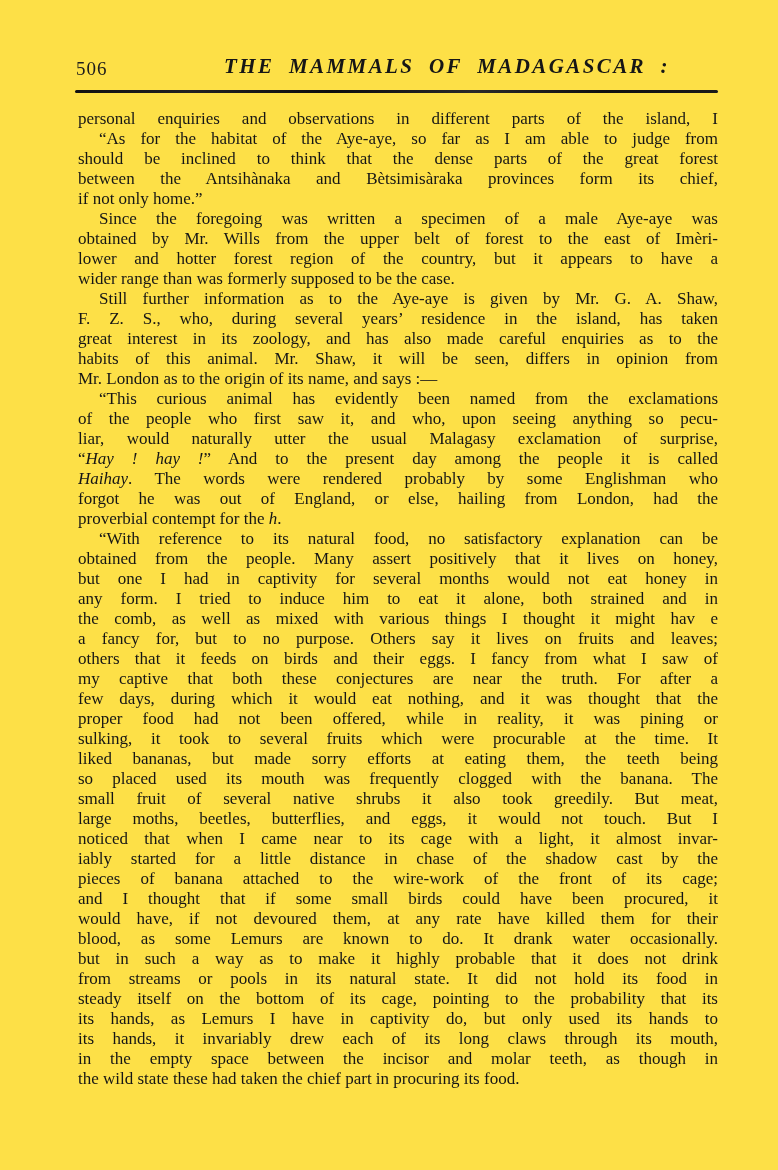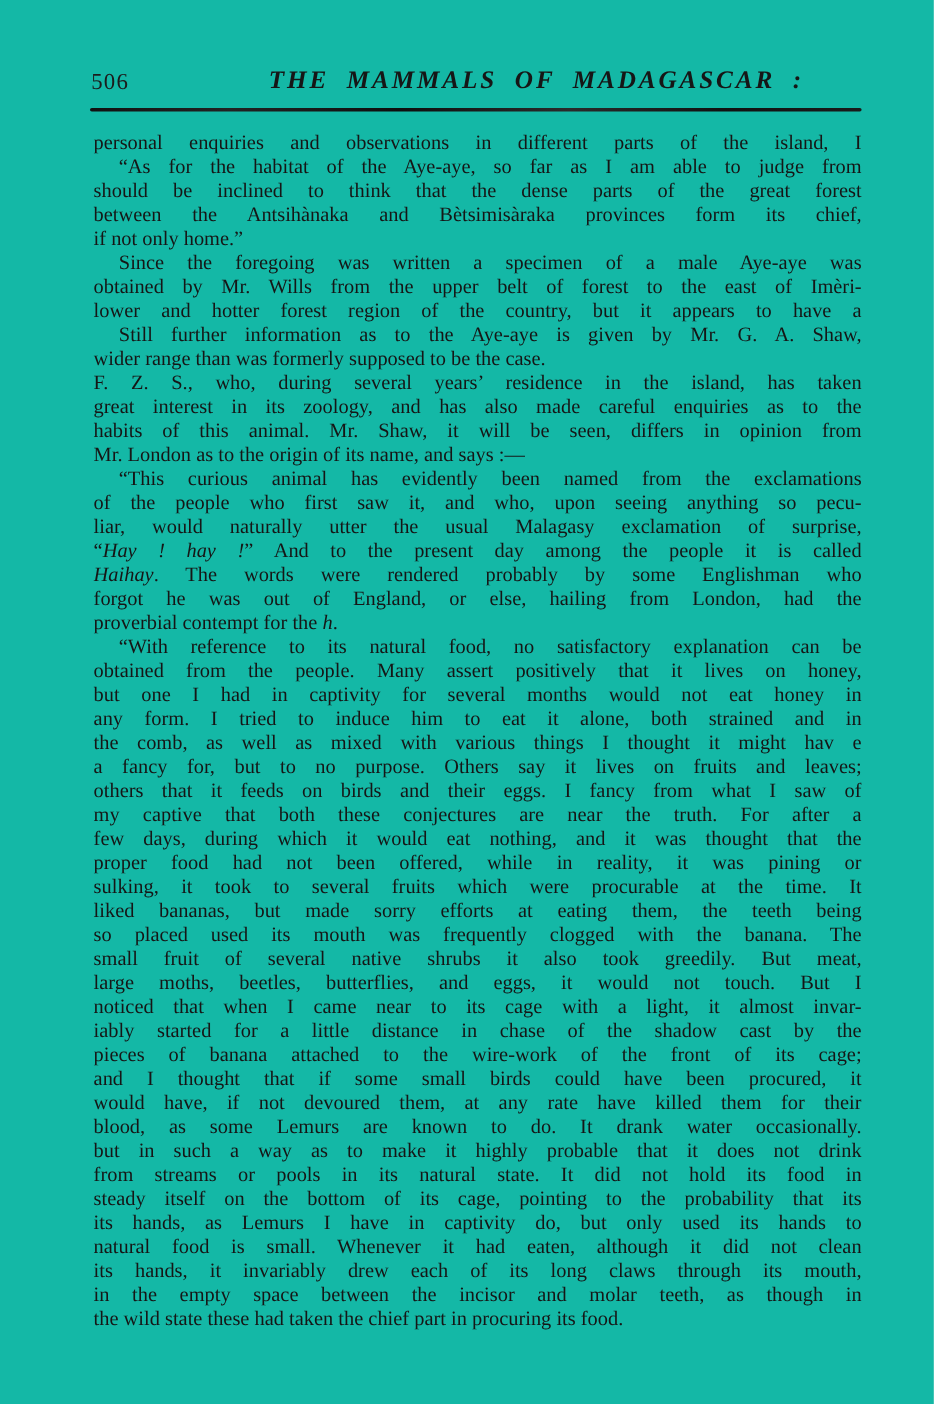--- a/index.html
+++ b/index.html
@@ -4,21 +4,21 @@
 <style>
   html, body { margin: 0; padding: 0; }
   body {
     width: 778px; height: 1170px;
     background: #e9e9e7;
     font-family: "Liberation Serif", "DejaVu Serif", serif;
   }
   .page {
     position: relative;
     width: 778px; height: 1170px;
-    background: #14b8a6;
+    background: #fde047;
     color: #181818;
     overflow: hidden;
   }
   .page-number {
     position: absolute;
     left: 76px; top: 58px;
     font-size: 19px;
     letter-spacing: 1px;
     color: #1c1c1c;
   }
@@ -69,22 +69,22 @@
   <div class="header-rule"></div>
   <div class="text-block">
       <div class="line"><span>personal enquiries and observations in different parts of the island, I</span></div>
       <div class="line indent"><span>“As for the habitat of the Aye-aye, so far as I am able to judge from</span></div>
       <div class="line"><span>should be inclined to think that the dense parts of the great forest</span></div>
       <div class="line"><span>between the Antsihànaka and Bètsimisàraka provinces form its chief,</span></div>
       <div class="line last"><span>if not only home.”</span></div>
       <div class="line indent"><span>Since the foregoing was written a specimen of a male Aye-aye was</span></div>
       <div class="line"><span>obtained by Mr. Wills from the upper belt of forest to the east of Imèri-</span></div>
       <div class="line"><span>lower and hotter forest region of the country, but it appears to have a</span></div>
+      <div class="line last"><span>wider range than was formerly supposed to be the case.</span></div>
       <div class="line indent"><span>Still further information as to the Aye-aye is given by Mr. G. A. Shaw,</span></div>
-      <div class="line last"><span>wider range than was formerly supposed to be the case.</span></div>
       <div class="line"><span>F. Z. S., who, during several years’ residence in the island, has taken</span></div>
       <div class="line"><span>great interest in its zoology, and has also made careful enquiries as to the</span></div>
       <div class="line"><span>habits of this animal.  Mr. Shaw, it will be seen, differs in opinion from</span></div>
       <div class="line last"><span>Mr. London as to the origin of its name, and says :—</span></div>
       <div class="line indent"><span>“This curious animal has evidently been named from the exclamations</span></div>
       <div class="line"><span>of the people who first saw it, and who, upon seeing anything so pecu-</span></div>
       <div class="line"><span>liar, would naturally utter the usual Malagasy exclamation of surprise,</span></div>
       <div class="line"><span>“</span><i>Hay ! hay !</i><span>”  And to the present day among the people it is called</span></div>
       <div class="line"><i>Haihay</i><span>.  The words were rendered probably by some Englishman who</span></div>
       <div class="line"><span>forgot he was out of England, or else, hailing from London, had the</span></div>
@@ -107,18 +107,17 @@
       <div class="line"><span>noticed that when I came near to its cage with a light, it almost invar-</span></div>
       <div class="line"><span>iably started for a little distance in chase of the shadow cast by the</span></div>
       <div class="line"><span>pieces of banana attached to the wire-work of the front of its cage;</span></div>
       <div class="line"><span>and I thought that if some small birds could have been procured, it</span></div>
       <div class="line"><span>would have, if not devoured them, at any rate have killed them for their</span></div>
       <div class="line"><span>blood, as some Lemurs are known to do.  It drank water occasionally.</span></div>
       <div class="line"><span>but in such a way as to make it highly probable that it does not drink</span></div>
       <div class="line"><span>from streams or pools in its natural state.  It did not hold its food in</span></div>
       <div class="line"><span>steady itself on the bottom of its cage, pointing to the probability that its</span></div>
       <div class="line"><span>its hands, as Lemurs I have in captivity do, but only used its hands to</span></div>
-      <div class="line"><span>natural food is small.  Whenever it had eaten, although it did not clean</span></div>
       <div class="line"><span>its hands, it invariably drew each of its long claws through its mouth,</span></div>
       <div class="line"><span>in the empty space between the incisor and molar teeth, as though in</span></div>
       <div class="line last"><span>the wild state these had taken the chief part in procuring its food.</span></div>
     </div>
 </div>
 
 </body></html>

